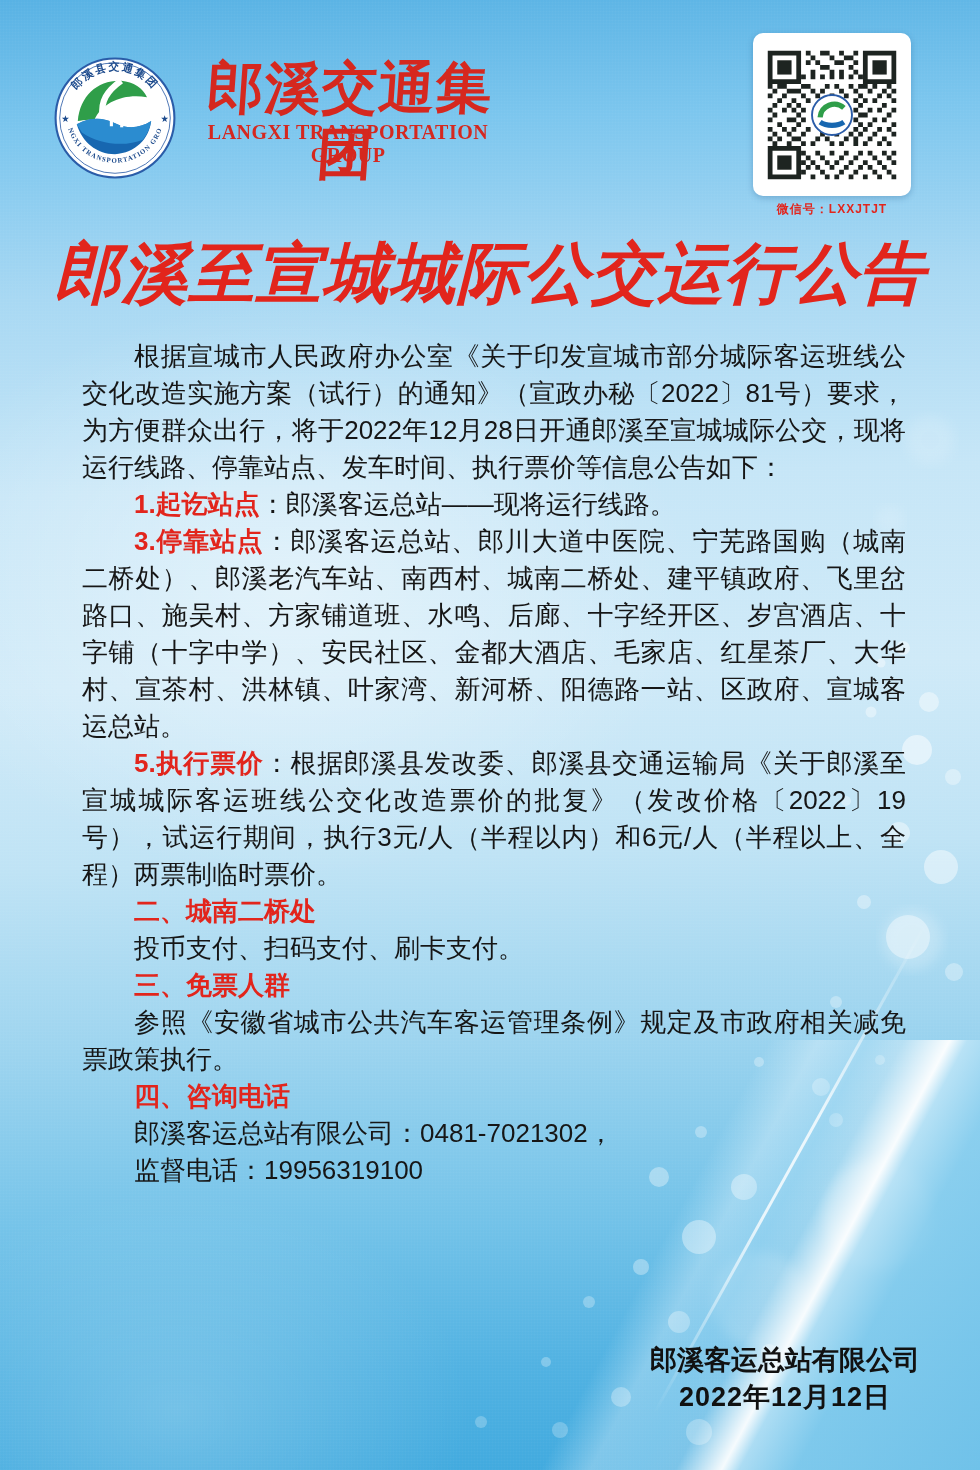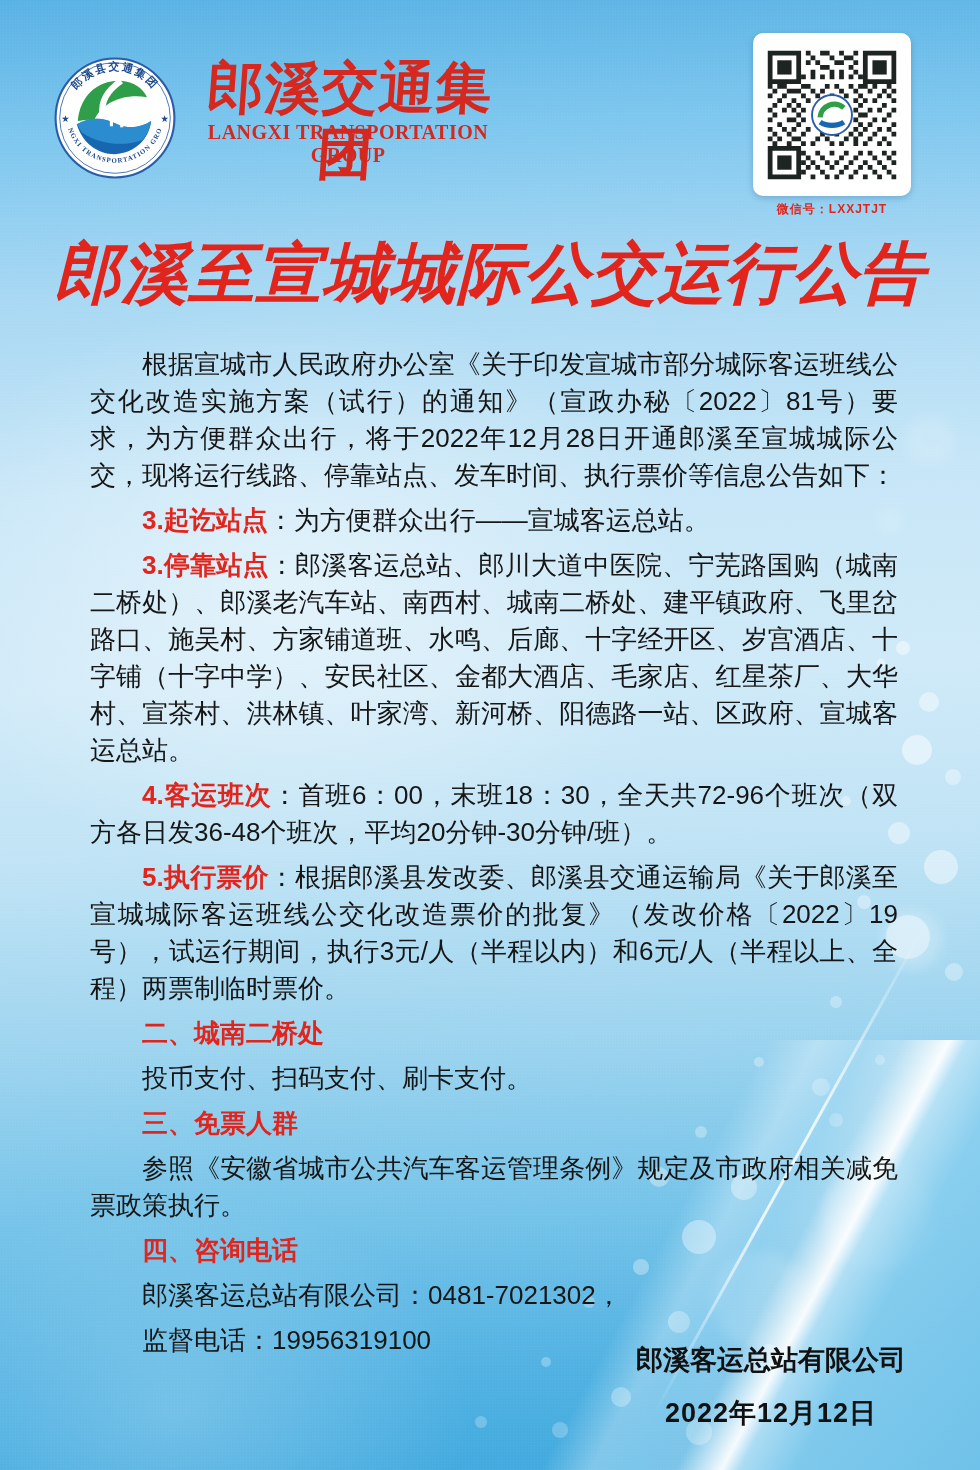--- a/index.html
+++ b/index.html
@@ -34,26 +34,26 @@
     font-family:"Liberation Serif","DejaVu Serif",serif;}
   .qr-panel{position:absolute;left:753px;top:33px;width:158px;height:163px;background:#ffffff;
     border-radius:10px;box-shadow:0 2px 6px rgba(0,60,120,.25);
     display:flex;align-items:center;justify-content:center;}
   .wechat{position:absolute;left:741px;top:201px;width:182px;text-align:center;
     font-size:12px;font-weight:bold;color:#e2251c;letter-spacing:1px;}
   .main-title{position:absolute;left:0;right:0;top:236px;text-align:center;
     font-size:66px;line-height:74px;font-weight:900;color:#e2251c;letter-spacing:1px;font-style:italic;}
   .body-text{position:absolute;left:82px;right:74px;top:338px;
     font-size:26px;line-height:37px;color:#161616;}
-  .body-text p{margin:8px;text-indent:2em;text-align:justify;}
+  .body-text p{margin:0;text-indent:2em;text-align:justify;}
   .body-text p.sec-head{color:#e2251c;font-weight:bold;text-align:left;}
   .body-text .lbl{color:#e2251c;font-weight:bold;}
-  .footer{position:absolute;left:606px;top:1342px;width:330px;text-align:center;
+  .footer{position:absolute;left:620px;top:1342px;width:330px;text-align:center;
     color:#111111;font-weight:bold;font-size:27px;}
-  .footer .date{margin-top:17px;letter-spacing:1px;}
+  .footer .date{margin-top:1px;letter-spacing:1px;}
 </style>
 </head>
 <body>
 
 <div class="poster">
   <div class="glow"></div>
   <div class="texture"></div>
 
   <svg class="bubbles" width="980" height="1470" viewBox="0 0 980 1470">
     <defs>
@@ -173,23 +173,22 @@
       <path d="M12,15 a3,3 0 0 1 5,-2" stroke="#2f9e49" stroke-width="1.1" fill="none"></path>
       <path d="M12,16 a3.2,1.8 0 0 0 5,0" stroke="#1767b0" stroke-width="1.1" fill="none"></path>
     </svg>
   </div>
   <div class="wechat">微信号：LXXJTJT</div>
 
   <div class="main-title">郎溪至宣城城际公交运行公告</div>
 
   <div class="body-text">
     <p>根据宣城市人民政府办公室《关于印发宣城市部分城际客运班线公交化改造实施方案（试行）的通知》（宣政办秘〔2022〕81号）要求，为方便群众出行，将于2022年12月28日开通郎溪至宣城城际公交，现将运行线路、停靠站点、发车时间、执行票价等信息公告如下：</p>
-    <p><span class="lbl">3.起讫站点</span><span>：为方便群众出行——宣城客运总站。</span></p>
+    <p><span class="lbl">1.起讫站点</span><span>：郎溪客运总站——现将运行线路。</span></p>
     <p><span class="lbl">3.停靠站点</span><span>：郎溪客运总站、郎川大道中医院、宁芜路国购（城南二桥处）、郎溪老汽车站、南西村、城南二桥处、建平镇政府、飞里岔路口、施吴村、方家铺道班、水鸣、后廊、十字经开区、岁宫酒店、十字铺（十字中学）、安民社区、金都大酒店、毛家店、红星茶厂、大华村、宣茶村、洪林镇、叶家湾、新河桥、阳德路一站、区政府、宣城客运总站。</span></p>
-    <p><span class="lbl">4.客运班次</span><span>：首班6：00，末班18：30，全天共72-96个班次（双方各日发36-48个班次，平均20分钟-30分钟/班）。</span></p>
     <p><span class="lbl">5.执行票价</span><span>：根据郎溪县发改委、郎溪县交通运输局《关于郎溪至宣城城际客运班线公交化改造票价的批复》（发改价格〔2022〕19号），试运行期间，执行3元/人（半程以内）和6元/人（半程以上、全程）两票制临时票价。</span></p>
     <p class="sec-head">二、城南二桥处</p>
     <p>投币支付、扫码支付、刷卡支付。</p>
     <p class="sec-head">三、免票人群</p>
     <p>参照《安徽省城市公共汽车客运管理条例》规定及市政府相关减免票政策执行。</p>
     <p class="sec-head">四、咨询电话</p>
     <p>郎溪客运总站有限公司：0481-7021302，</p>
     <p>监督电话：19956319100</p>
   </div>
 

